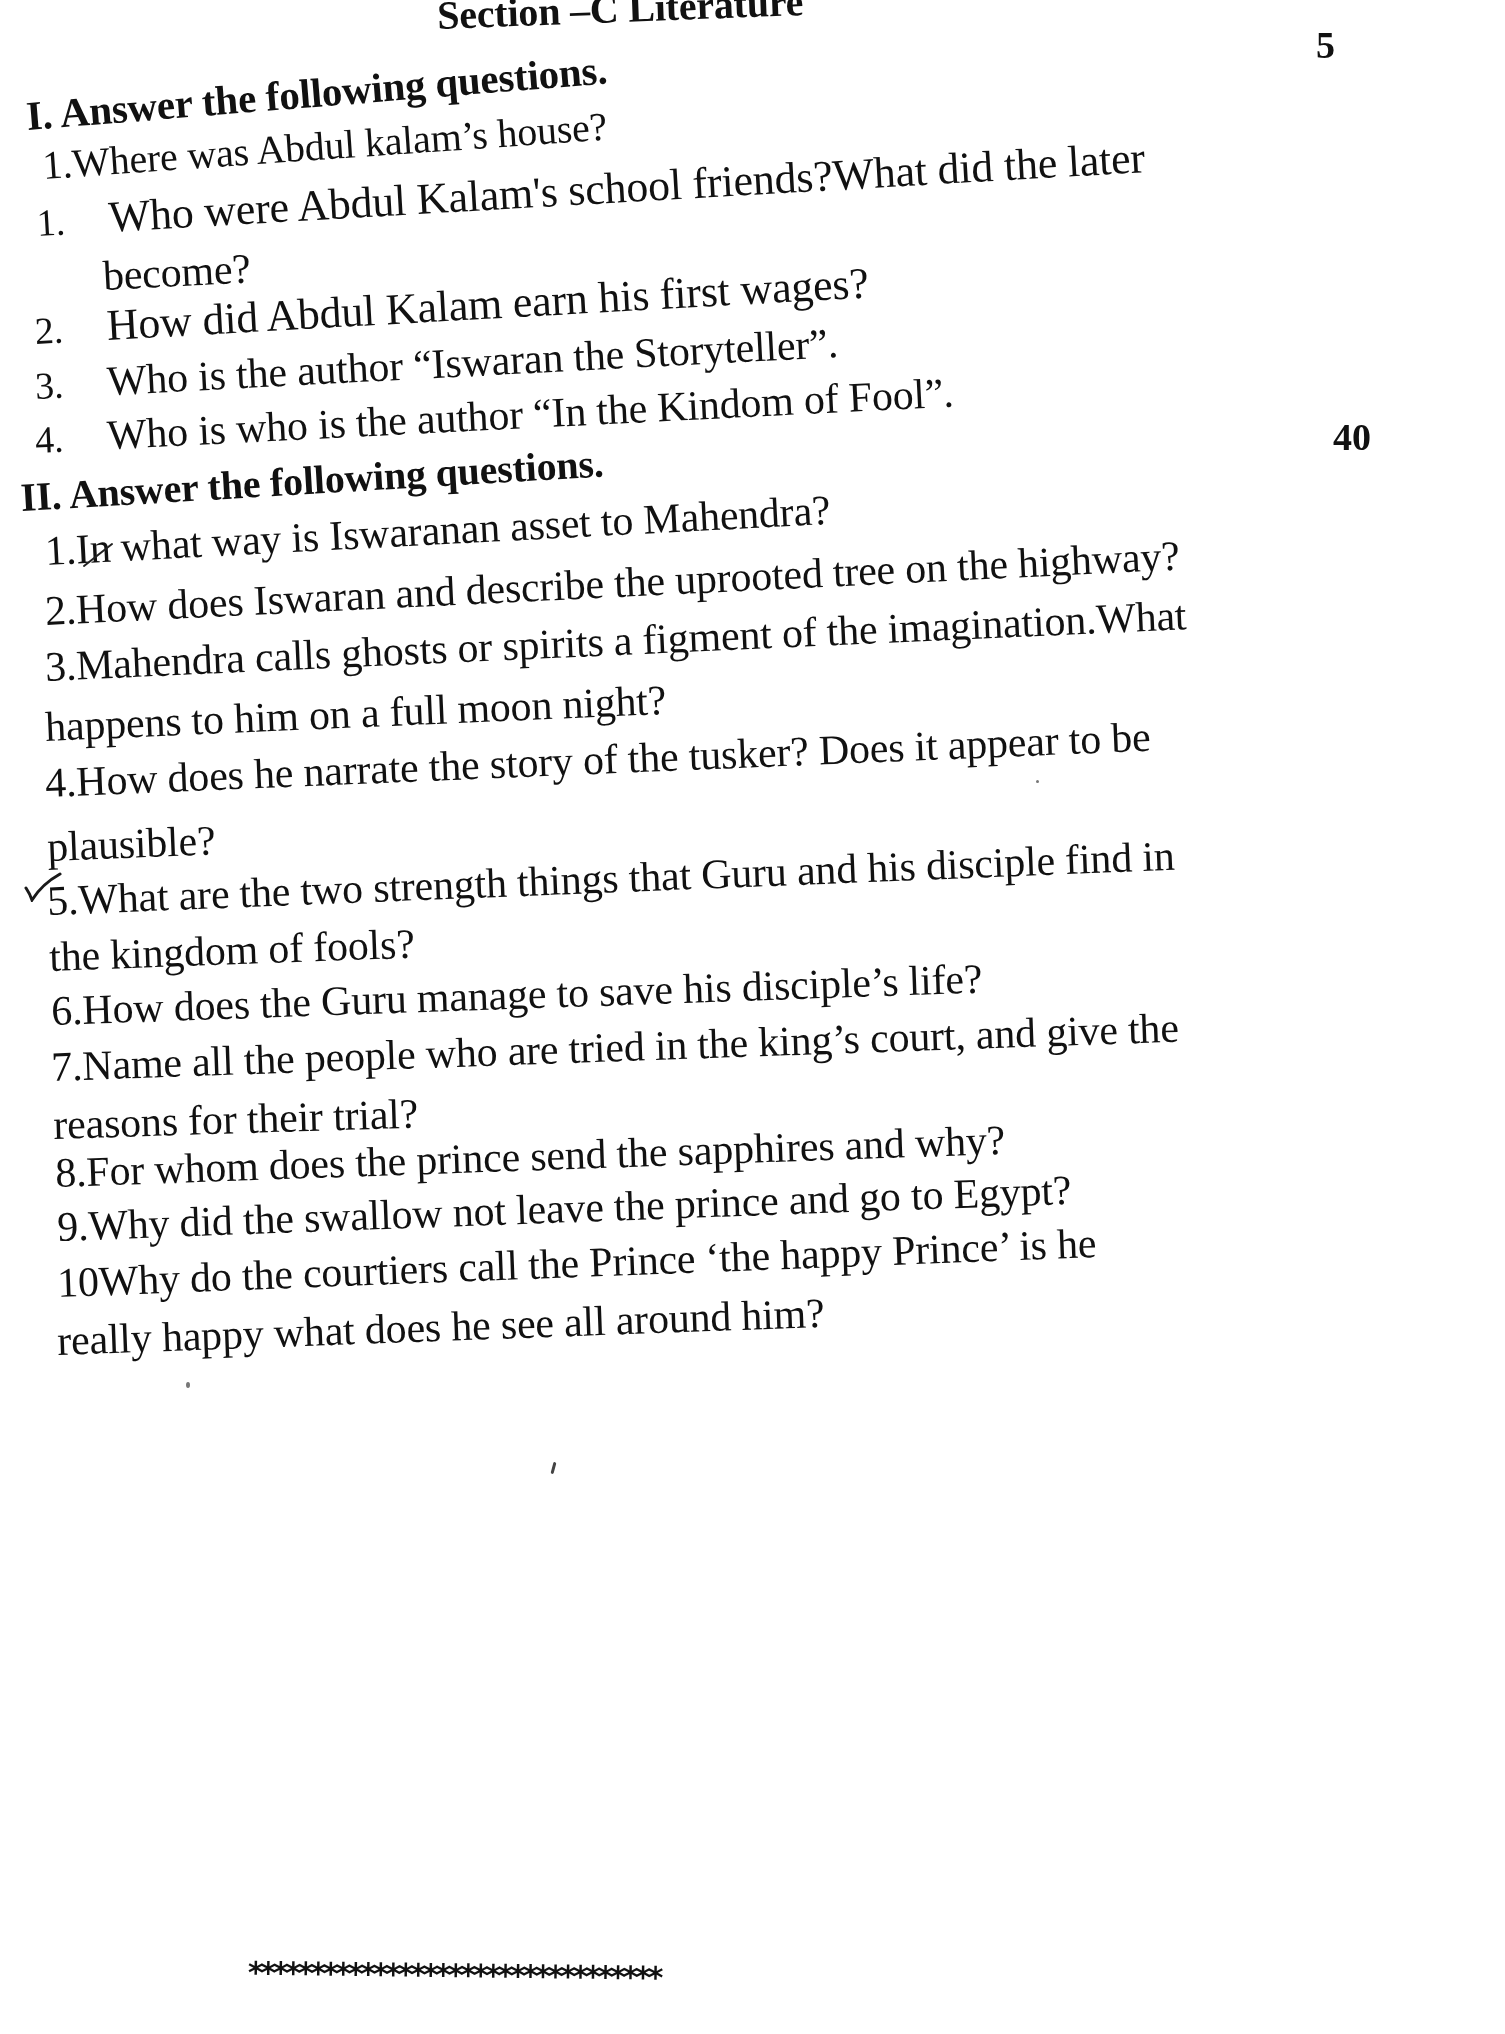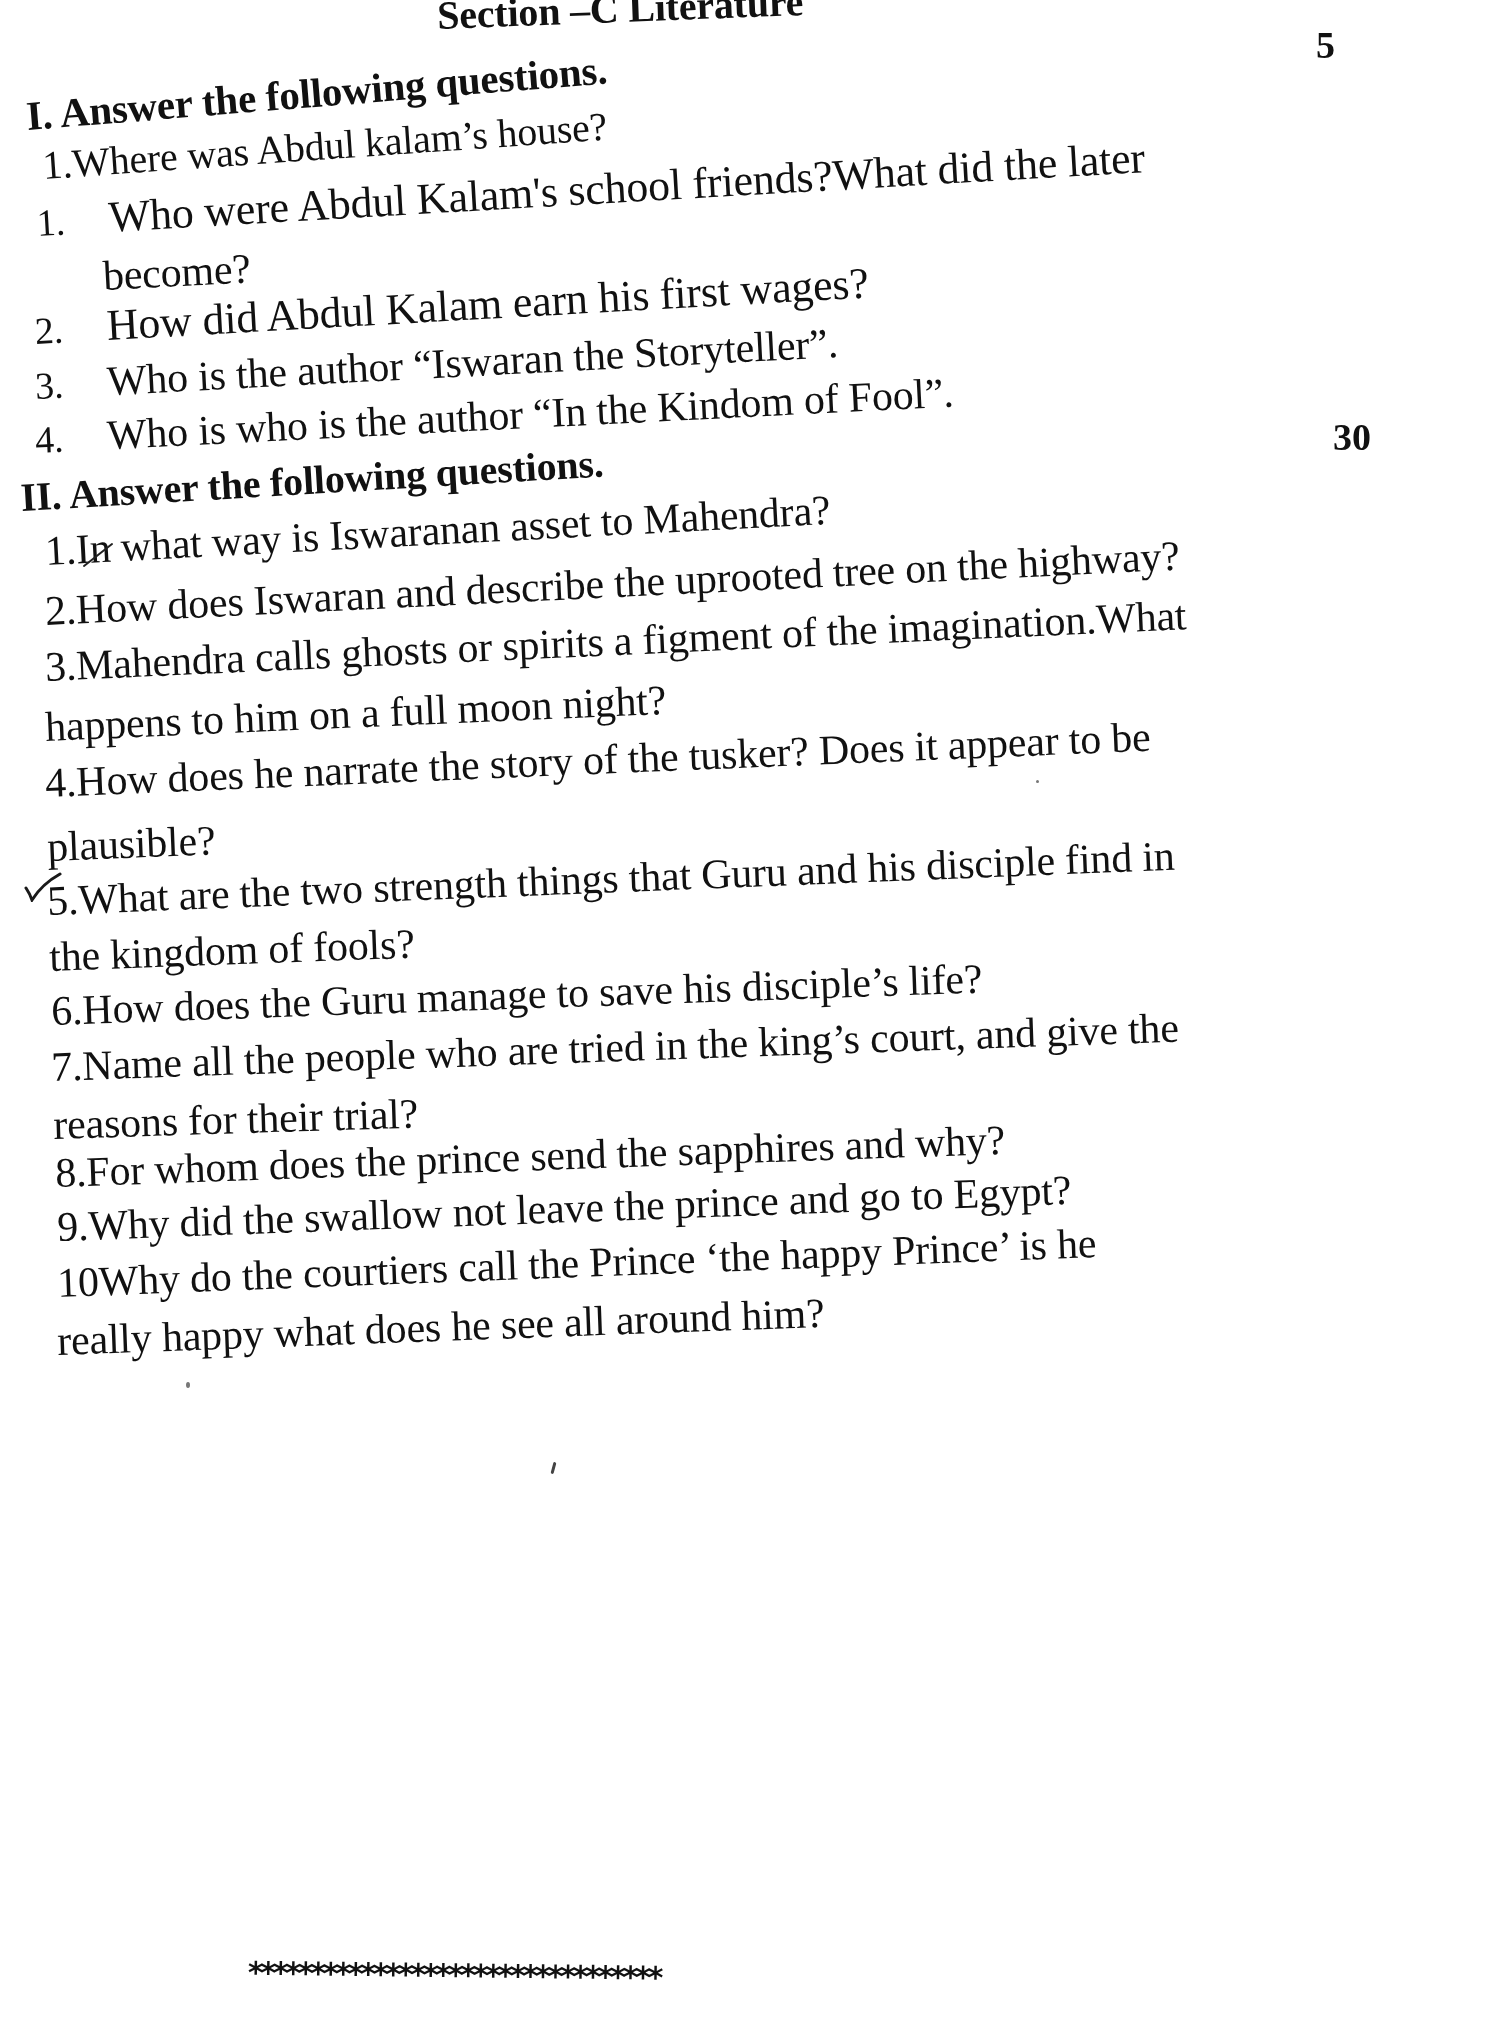--- a/index.html
+++ b/index.html
@@ -105,21 +105,21 @@
   </div>
 
   <div class="line" style="left:36px; top:364px; font-size:42px; transform:rotate(-3deg);">
     <span class="num" style="font-size:38px;">3.</span><span class="num-gap"></span><span>Who is the author “Iswaran the Storyteller”.</span>
   </div>
 
   <div class="line" style="left:36px; top:418px; font-size:42px; transform:rotate(-2.9deg);">
     <span class="num" style="font-size:38px;">4.</span><span class="num-gap"></span><span>Who is who is the author “In the Kindom of Fool”.</span>
   </div>
 
-  <div class="marks" style="left:1333px; top:418px;">30</div>
+  <div class="marks" style="left:1333px; top:418px;">40</div>
 
   <div class="line bold" style="left:22px; top:478px; font-size:40px; transform:rotate(-3.4deg);">II. Answer the following questions.</div>
 
   <div class="line" style="left:46px; top:530px; font-size:42px; transform:rotate(-3deg);">
     <span class="num">1.</span><span>In what way is Iswaranan asset to Mahendra?</span>
   </div>
 
   <div class="line" style="left:46px; top:590px; font-size:42px; transform:rotate(-2.8deg);">
     <span class="num">2.</span><span>How does Iswaran and describe the uprooted tree on the highway?</span>
   </div>

